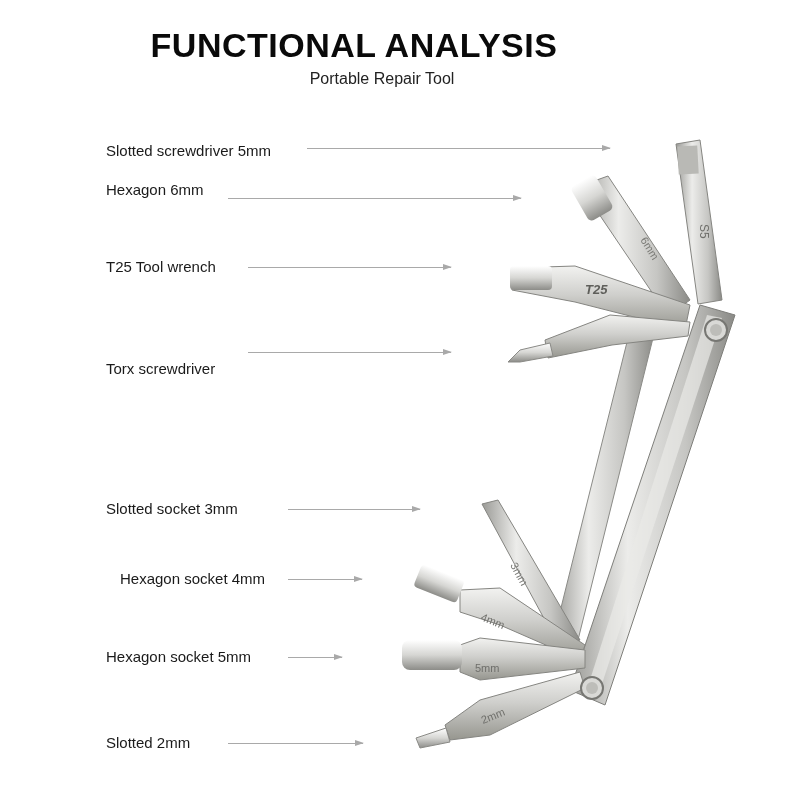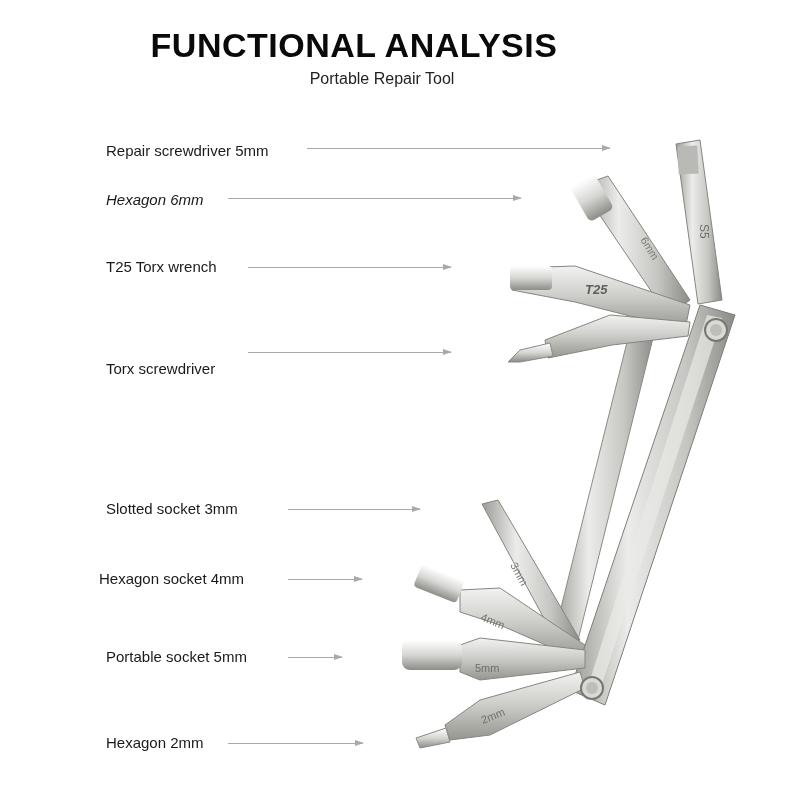--- a/index.html
+++ b/index.html
@@ -10,42 +10,42 @@
   .arrow { position:absolute; height:1px; background:#a9a9a9; }
   .arrow::after { content:""; position:absolute; right:-1px; top:-3px; border-left:9px solid #a9a9a9; border-top:3.5px solid transparent; border-bottom:3.5px solid transparent; }
   .tool { position:absolute; left:0; top:0; width:800px; height:800px; }
 </style>
 </head>
 <body>
 
 <div class="title">FUNCTIONAL ANALYSIS</div>
 <div class="subtitle">Portable Repair Tool</div>
 
-<div class="label" style="left:106px; top:142px;">Repair screwdriver 5mm</div>
+<div class="label" style="left:106px; top:142px;">Slotted screwdriver 5mm</div>
 <div class="arrow" style="left:307px; top:148px; width:303px;"></div>
 
-<div class="label" style="left:106px; top:191px;font-style:italic;">Hexagon 6mm</div>
+<div class="label" style="left:106px; top:181px;">Hexagon 6mm</div>
 <div class="arrow" style="left:228px; top:198px; width:293px;"></div>
 
-<div class="label" style="left:106px; top:258px;">T25 Torx wrench</div>
+<div class="label" style="left:106px; top:258px;">T25 Tool wrench</div>
 <div class="arrow" style="left:248px; top:267px; width:203px;"></div>
 
 <div class="label" style="left:106px; top:360px;">Torx screwdriver</div>
 <div class="arrow" style="left:248px; top:352px; width:203px;"></div>
 
 <div class="label" style="left:106px; top:500px;">Slotted socket 3mm</div>
 <div class="arrow" style="left:288px; top:509px; width:132px;"></div>
 
-<div class="label" style="left:99px; top:570px;">Hexagon socket 4mm</div>
+<div class="label" style="left:120px; top:570px;">Hexagon socket 4mm</div>
 <div class="arrow" style="left:288px; top:579px; width:74px;"></div>
 
-<div class="label" style="left:106px; top:648px;">Portable socket 5mm</div>
+<div class="label" style="left:106px; top:648px;">Hexagon socket 5mm</div>
 <div class="arrow" style="left:288px; top:657px; width:54px;"></div>
 
-<div class="label" style="left:106px; top:734px;">Hexagon 2mm</div>
+<div class="label" style="left:106px; top:734px;">Slotted 2mm</div>
 <div class="arrow" style="left:228px; top:743px; width:135px;"></div>
 
 <svg class="tool" viewBox="0 0 800 800" xmlns="http://www.w3.org/2000/svg">
   <defs>
     <linearGradient id="metalH" x1="0" y1="0" x2="0" y2="1">
       <stop offset="0" stop-color="#f2f2f0"></stop>
       <stop offset="0.45" stop-color="#cfcfcc"></stop>
       <stop offset="1" stop-color="#96968f"></stop>
     </linearGradient>
     <linearGradient id="metalV" x1="0" y1="0" x2="1" y2="0">

